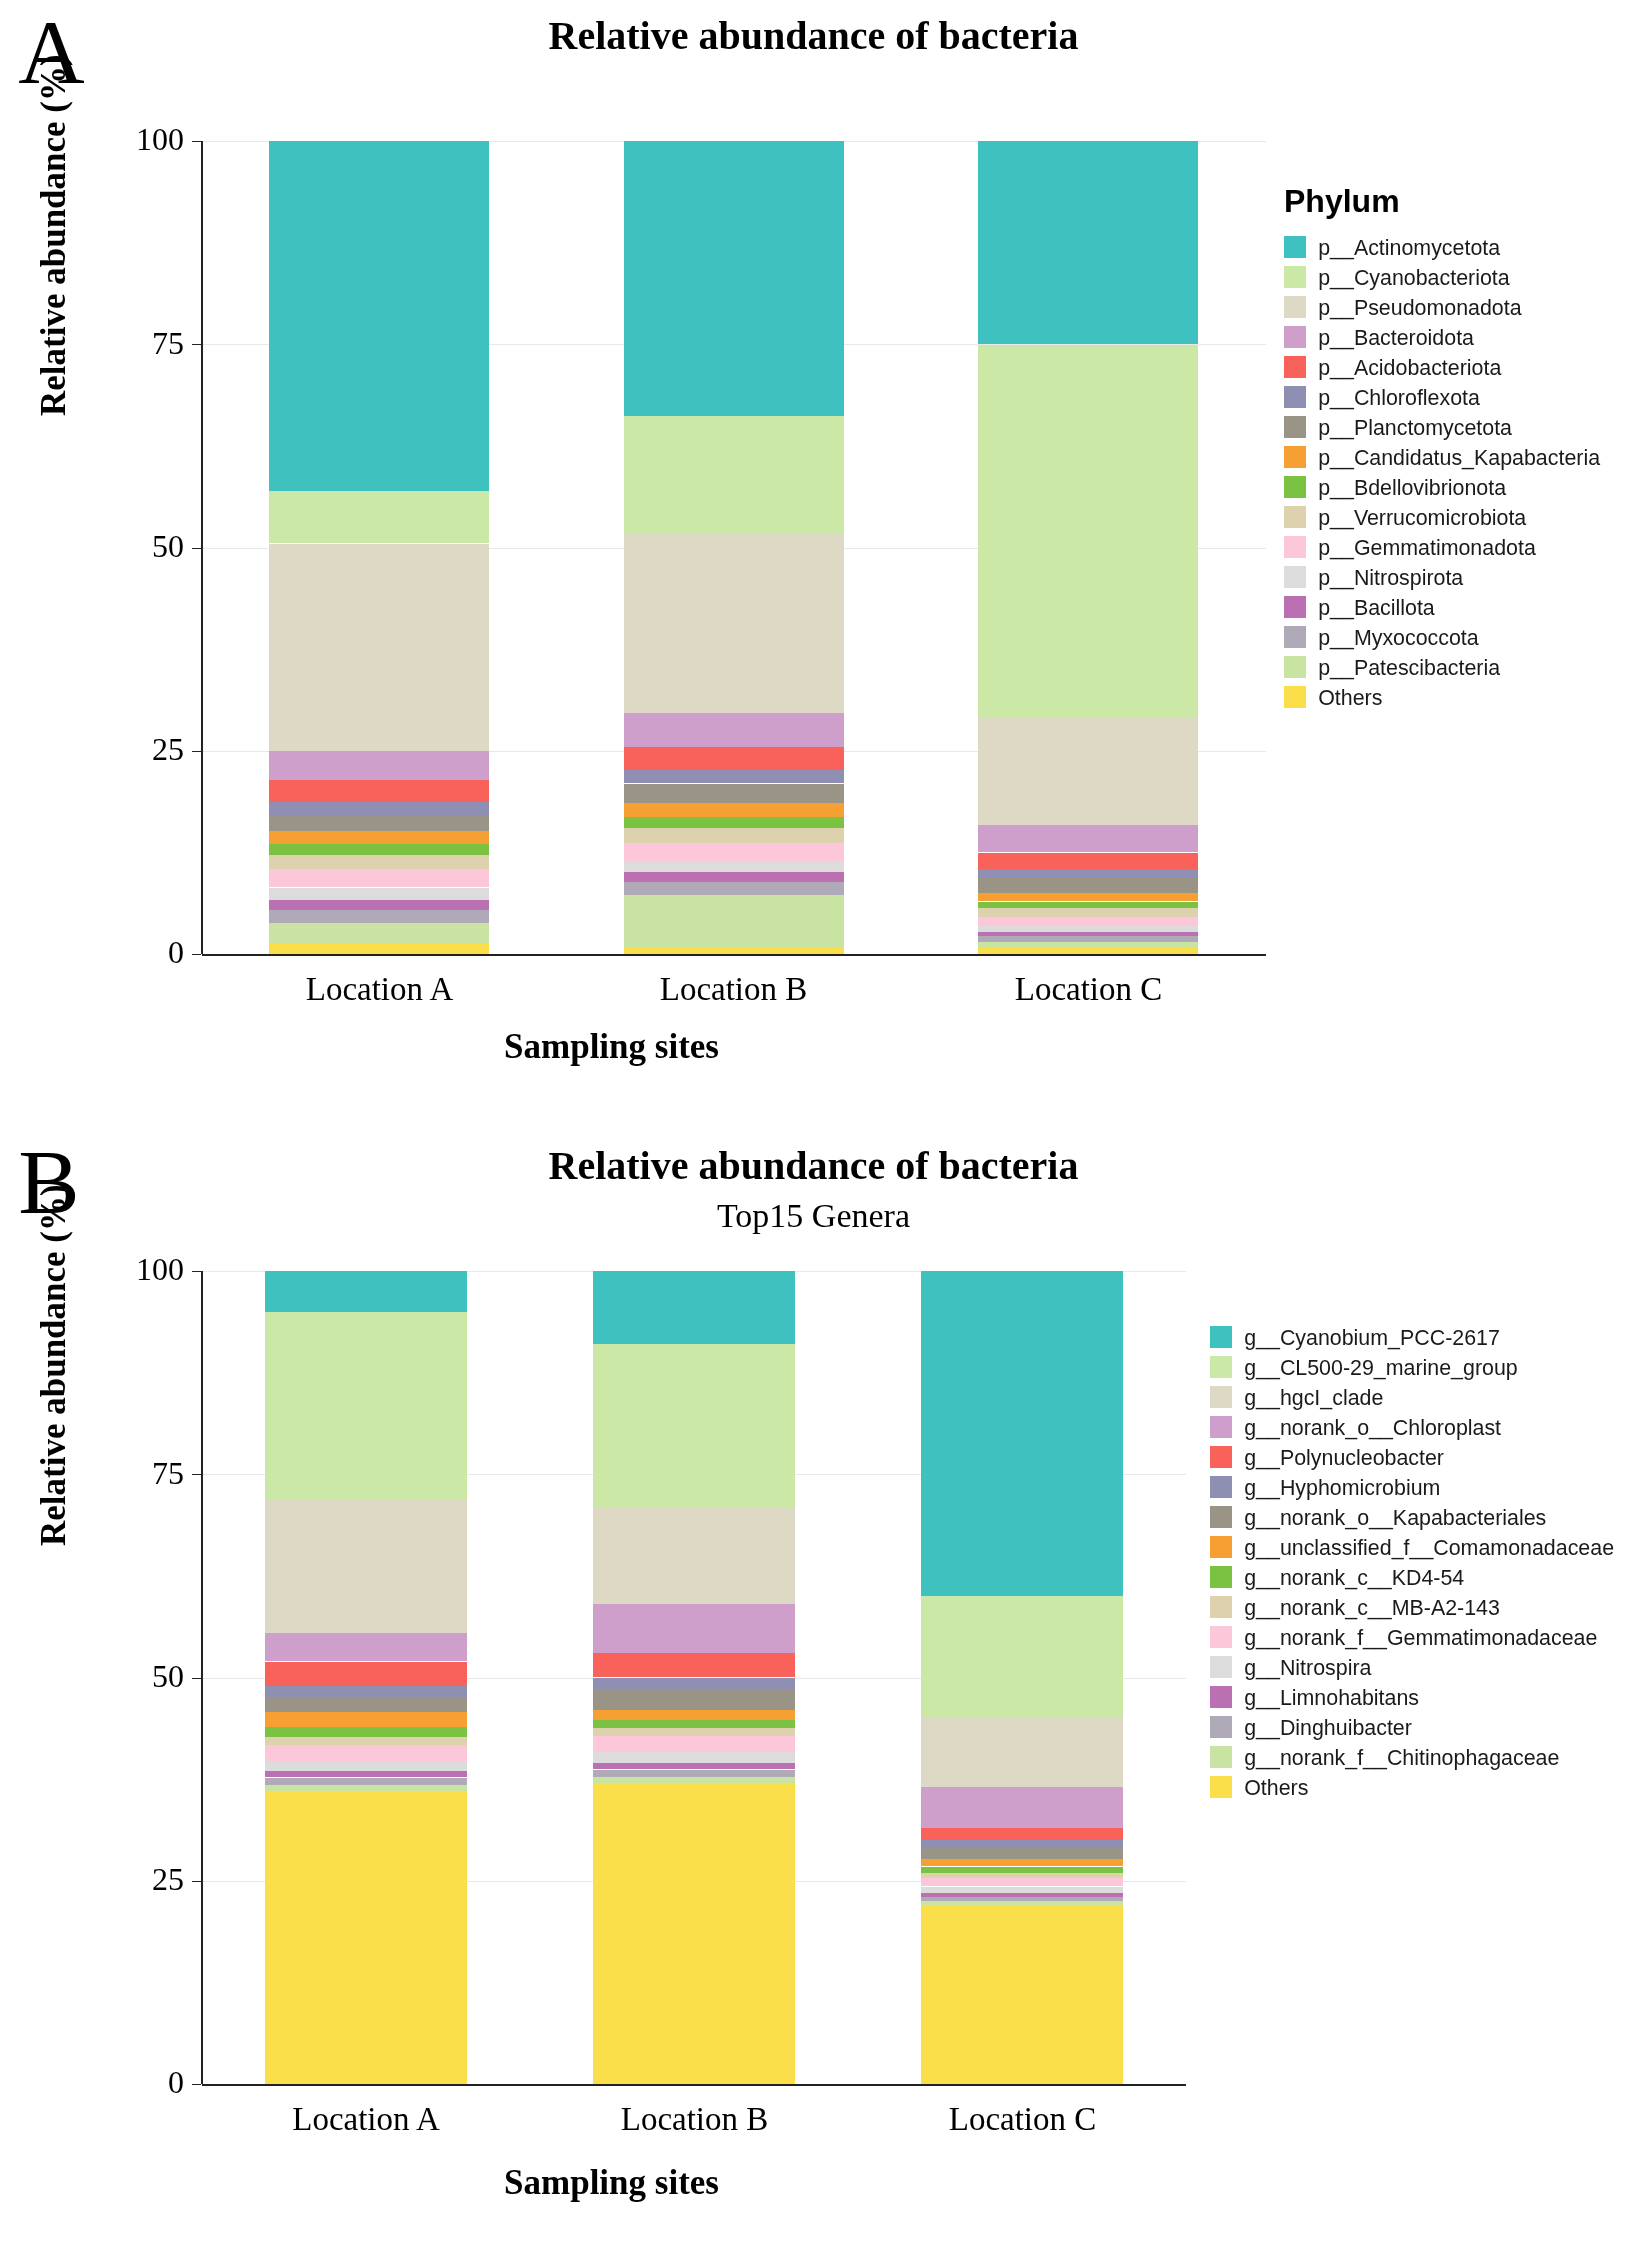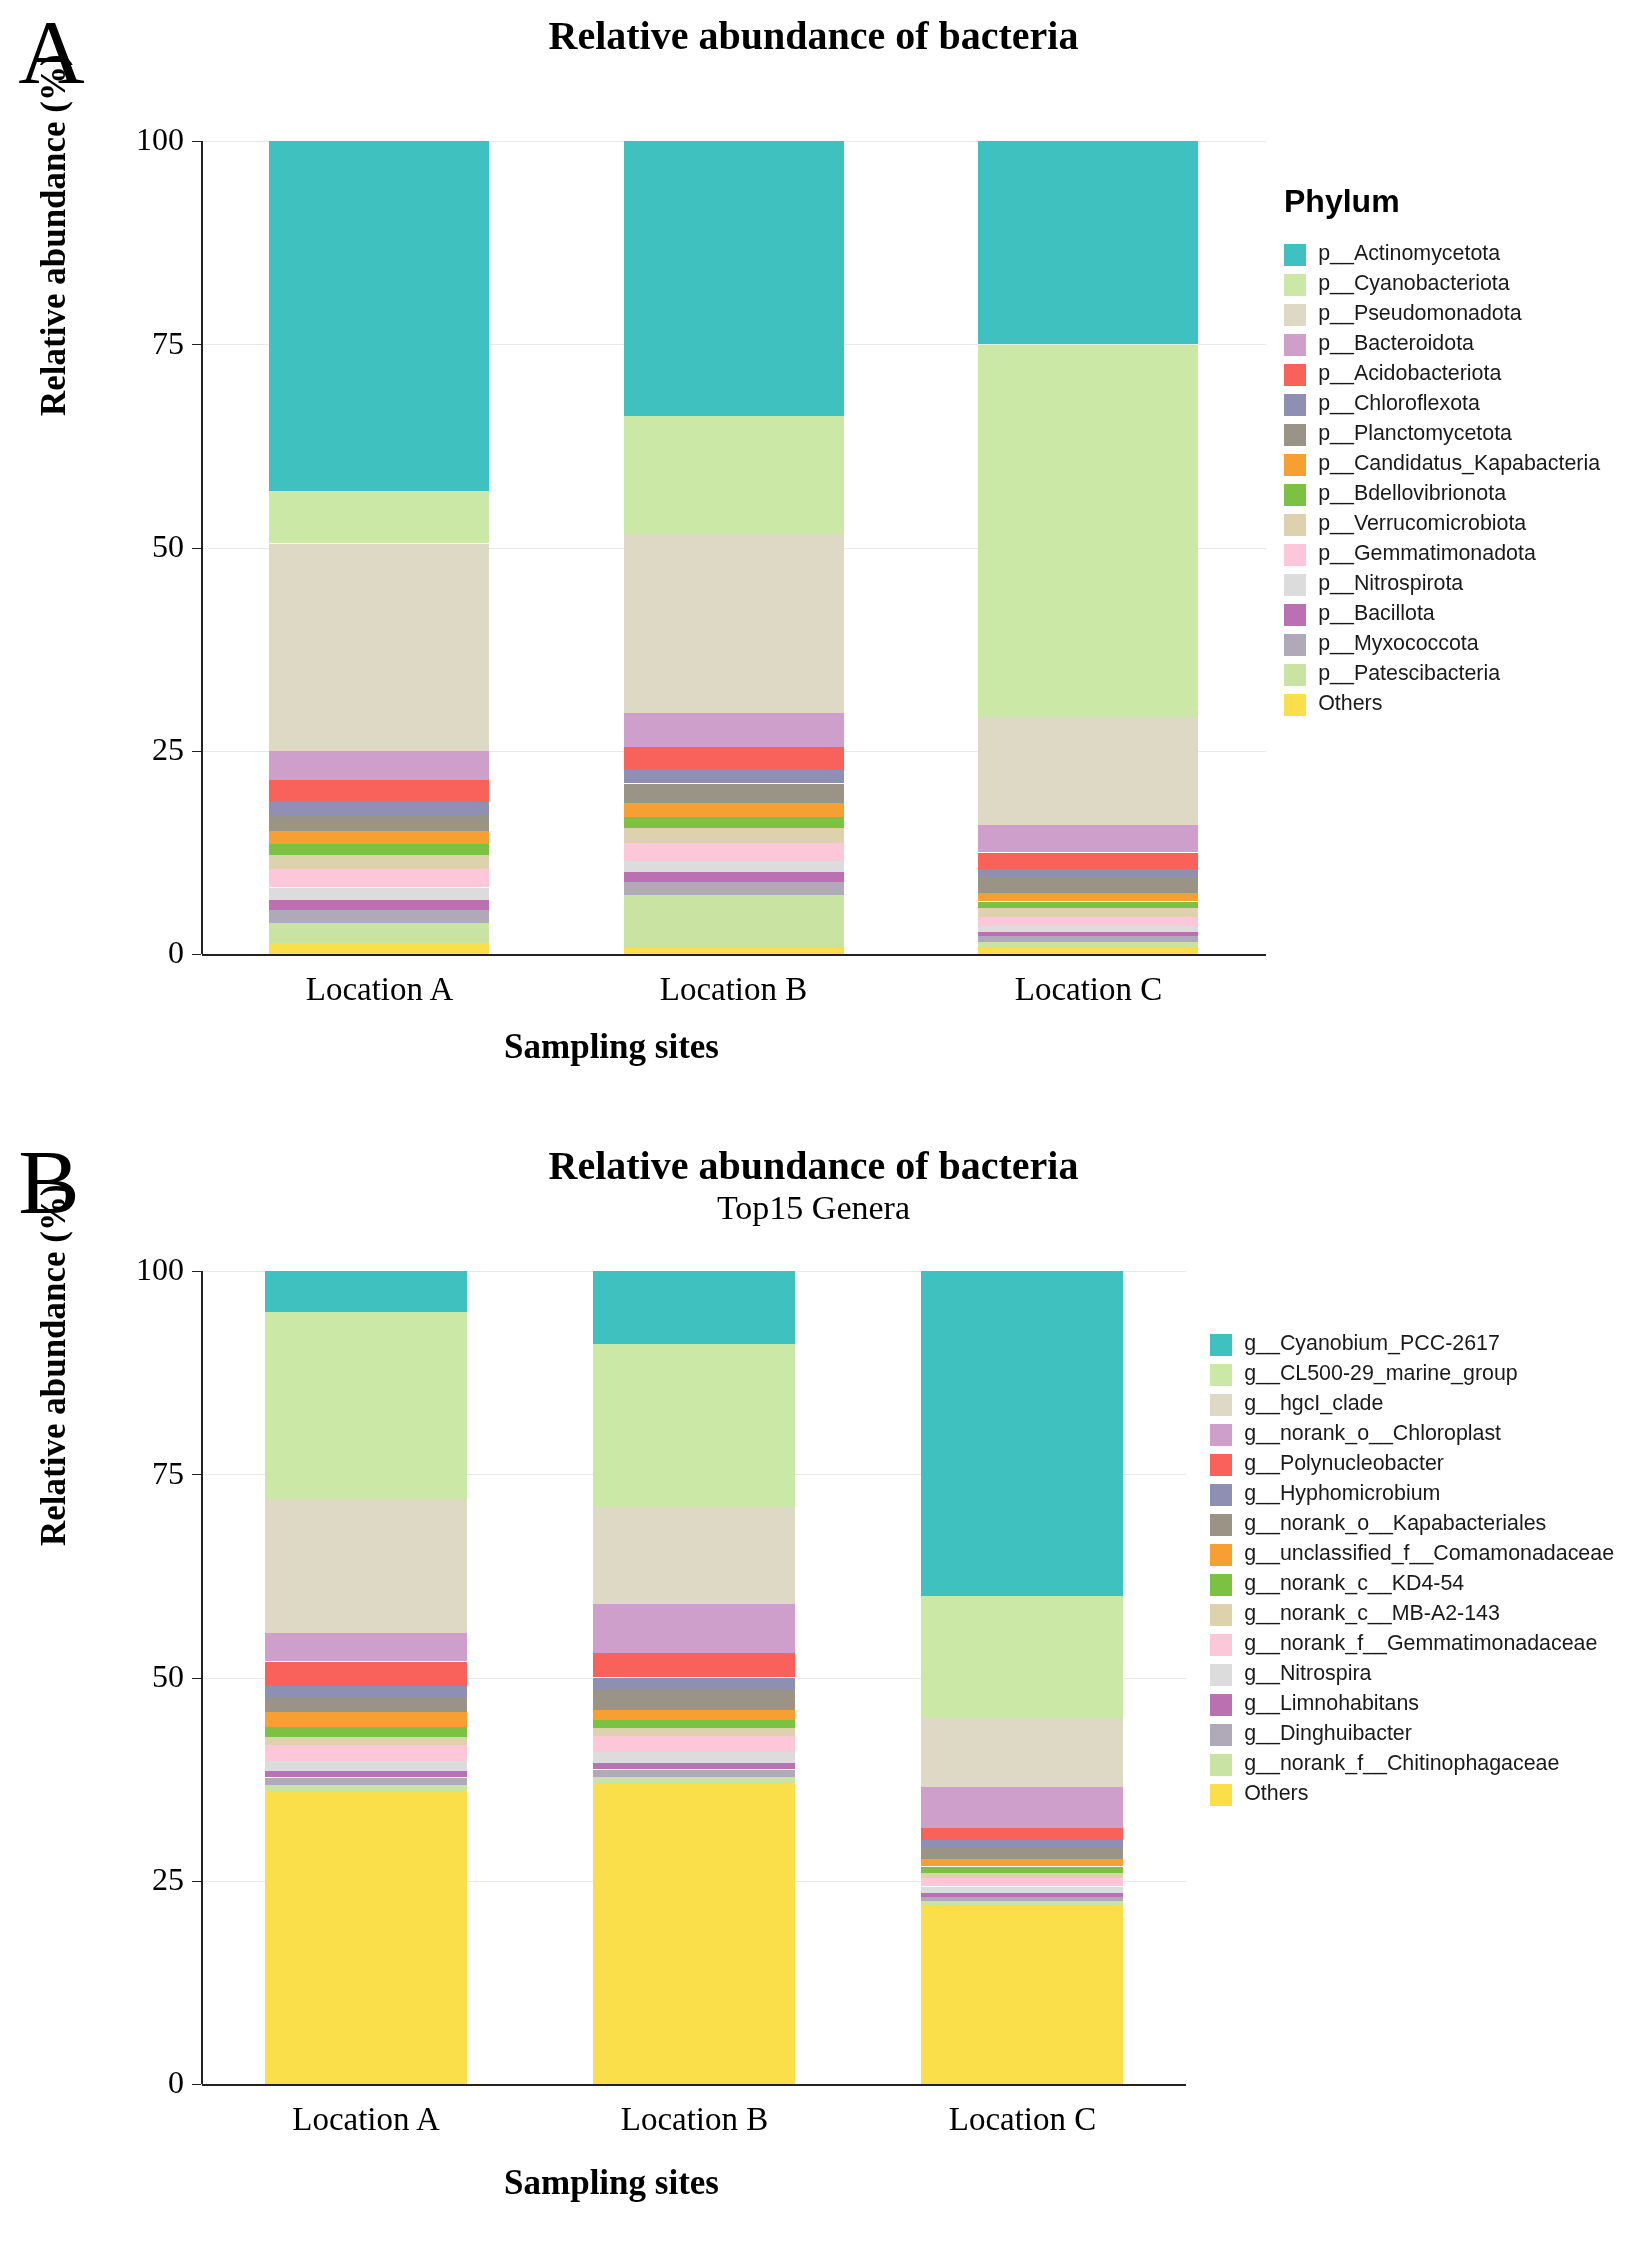--- a/index.html
+++ b/index.html
@@ -13,21 +13,21 @@
   .plot{position:absolute;box-sizing:border-box;}
   .axis-line{position:absolute;background:#222;}
   .gridline{position:absolute;height:0.6px;background:#e9e9e9;width:100%;}
   .ytick-label{position:absolute;font-family:"Liberation Serif",serif;font-size:32px;text-align:right;width:86px;}
   .ytick-mark{position:absolute;width:8.6px;height:1.2px;background:#222;}
   .xtick-label{position:absolute;font-family:"Liberation Serif",serif;font-size:33px;text-align:center;}
   .bar{position:absolute;bottom:0;}
   .seg{position:absolute;left:0;width:100%;}
   .legend{position:absolute;}
   .legend-title{font-family:"Liberation Sans",sans-serif;font-weight:bold;font-size:32px;margin-bottom:16px;}
-  .legend-item{display:flex;align-items:flex-end;height:30px;}
+  .legend-item{display:flex;align-items:flex-start;height:30px;}
   .legend-swatch{width:22px;height:22px;margin-right:12.2px;flex:0 0 auto;}
   .legend-label{font-family:"Liberation Sans",sans-serif;font-size:21.4px;color:#1a1a1a;white-space:nowrap;}
 </style>
 </head>
 <body>
 
 <div class="panel" id="panelA">
   <div class="panel-letter" style="left:18.3px;top:6.1px;">A</div>
   <div class="title" style="left:202px;top:12.2px;">Relative abundance of bacteria</div>
   <div class="ylabel" style="left:34px;top:416px;">Relative abundance (%)</div>
@@ -174,21 +174,21 @@
           <span class="legend-swatch" style="background: rgb(251, 223, 74);"></span>
           <span class="legend-label">Others</span>
         </div>
       </div>
   </div>
 </div>
 
 <div class="panel" id="panelB">
   <div class="panel-letter" style="left:18.3px;top:6.1px;">B</div>
   <div class="title" style="left:202px;top:12.2px;">Relative abundance of bacteria</div>
-  <div class="subtitle" style="left:202px;top:59px;">Top15 Genera</div>
+  <div class="subtitle" style="left:202px;top:67px;">Top15 Genera</div>
   <div class="ylabel" style="left:34px;top:416px;">Relative abundance (%)</div>
   <div class="xlabel" style="left:0px;top:1033px;">Sampling sites</div>
   <div class="plot" id="plotB" style="left:202px;top:141px;width:984px;height:813px;">
       <div class="ytick-label" style="left: -104px; top: 793px;">0</div>
       <div class="ytick-mark" style="left: -9.8px; top: 813px;"></div>
       <div class="gridline" style="top: 610px;"></div>
       <div class="ytick-label" style="left: -104px; top: 590px;">25</div>
       <div class="ytick-mark" style="left: -9.8px; top: 610px;"></div>
       <div class="gridline" style="top: 407px;"></div>
       <div class="ytick-label" style="left: -104px; top: 387px;">50</div>

